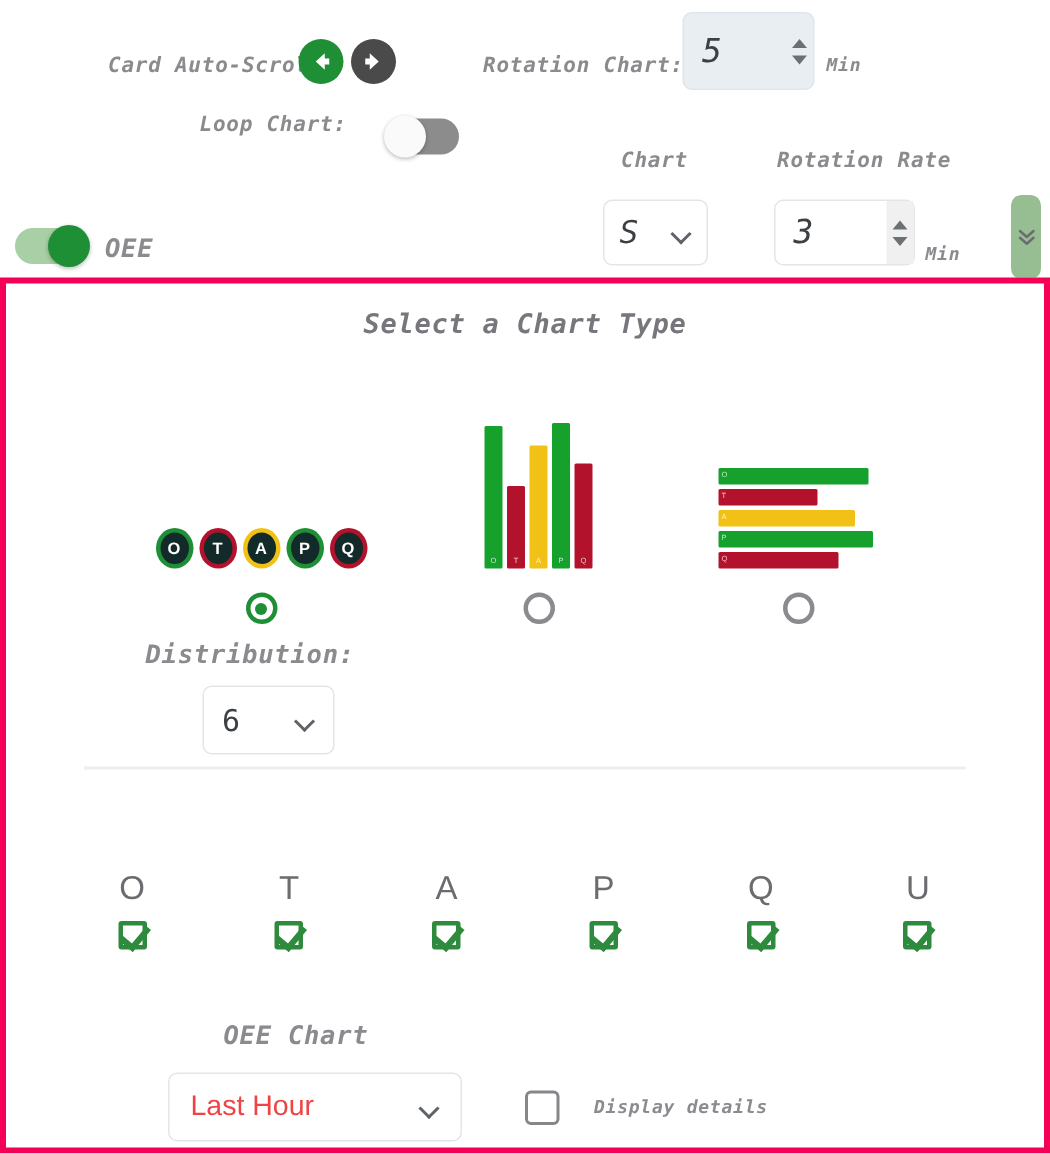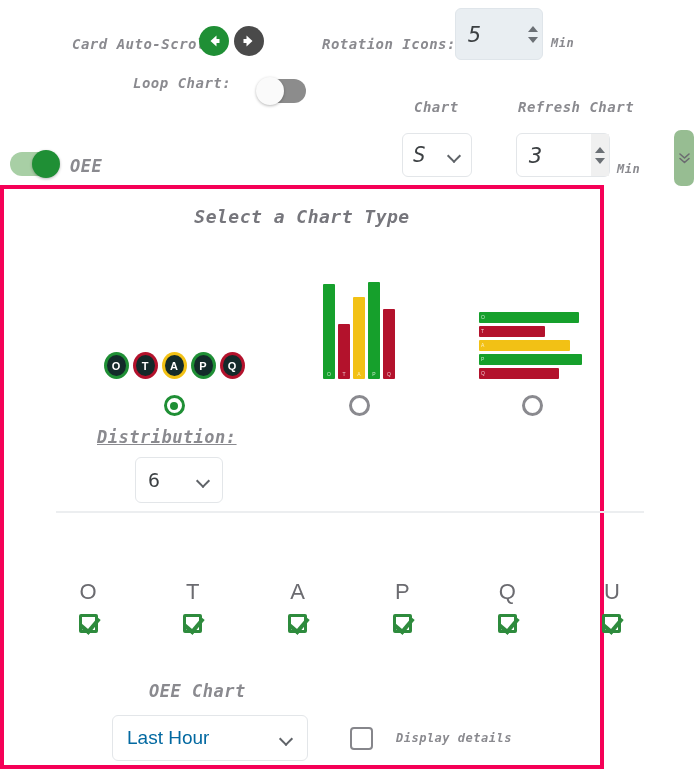--- a/index.html
+++ b/index.html
@@ -122,21 +122,21 @@
     position:absolute; left:674px; top:130px;
     width:20px; height:56px;
     background:#97bd92; border-radius:7px;
     display:flex; align-items:center; justify-content:center;
     cursor:pointer;
   }
 
   
   .panel {
     position:absolute; left:0; top:185px;
-    width:604px; height:584px;
+    width:700px; height:584px;
     border:4px solid #f50057;
     box-sizing:border-box;
     background:#fff;
   }
 
   .section-title {
     position:absolute; width:100%;
     text-align:center;
     font-family:"DejaVu Sans Mono","Liberation Mono",monospace;
     font-style:italic; font-weight:bold;
@@ -191,21 +191,21 @@
     width:21px; height:21px; border-radius:50%;
     border:3px solid #8a8a8f; box-sizing:border-box;
     display:flex; align-items:center; justify-content:center;
     cursor:pointer;
   }
   .radio.on { border-color:#1f8f35; }
   .radio.on::after {
     content:""; width:8px; height:8px; border-radius:50%; background:#1f8f35;
   }
 
-  #distribution-label { position:absolute; left:93px; top:238px; font-size:17px;text-decoration:underline; }
+  #distribution-label { position:absolute; left:93px; top:238px; font-size:17px; }
   #distribution-select { left:131px; top:268px; width:88px; height:46px; padding:0 12px; }
   #distribution-select .sv {
     font-family:"DejaVu Sans Mono","Liberation Mono",monospace;
     font-size:20px; color:#3c4043;
   }
 
   .divider {
     position:absolute; left:52px; top:322px; width:588px; height:2px;
     background:#eceef0;
   }
@@ -232,21 +232,21 @@
     border-right:4px solid #2e8b3d; border-bottom:4px solid #2e8b3d;
     transform:rotate(40deg);
   }
 
   #oee-period-label { position:absolute; left:145px; top:492px; font-size:17px; }
   #oee-period-select {
     left:108px; top:526px; width:196px; height:46px; padding:0 14px;
   }
   #oee-period-select .sv {
     font-family:"Liberation Sans", sans-serif;
-    font-size:19px; color:#0369a1;
+    font-size:19px; color:#ef4444;
   }
   #display-details-checkbox {
     position:absolute; left:346px; top:538px;
     width:23px; height:23px;
     border:2px solid #86868b; border-radius:4px;
     box-sizing:border-box; cursor:pointer; background:#fff;
   }
   #display-details-label { position:absolute; left:392px; top:542px; font-size:12px; }
 </style>
 </head>
@@ -273,37 +273,37 @@
     <div class="lbl-italic" id="loop-mode-label">Loop Chart:</div>
     <div class="toggle" id="loop-mode-toggle">
       <div class="knob"></div>
     </div>
 
     <div class="toggle" id="oee-toggle">
       <div class="knob"></div>
     </div>
     <div class="lbl-italic" id="oee-label">OEE</div>
 
-    <div class="lbl-italic" id="rotation-rate-label">Rotation Icons:</div>
+    <div class="lbl-italic" id="rotation-rate-label">Rotation Chart:</div>
     <div class="spinner" id="rotation-rate-spinner">
       <div class="spin-val">5</div>
       <div class="spin-arrows">
         <div class="up"></div>
         <div class="dn"></div>
       </div>
     </div>
     <div class="lbl-italic sm" id="rotation-rate-unit">Min</div>
 
     <div class="lbl-italic" id="icons-label">Chart</div>
     <div class="select-box" id="icons-select">
       <span class="sv">S</span>
       <span class="chev"></span>
     </div>
 
-    <div class="lbl-italic" id="refresh-rate-label">Refresh Chart</div>
+    <div class="lbl-italic" id="refresh-rate-label">Rotation Rate</div>
     <div class="spinner" id="refresh-rate-spinner">
       <div class="spin-val">3</div>
       <div class="spin-arrows">
         <div class="up"></div>
         <div class="dn"></div>
       </div>
     </div>
     <div class="lbl-italic sm" id="refresh-rate-unit">Min</div>
 
     <div id="scroll-down-button">

